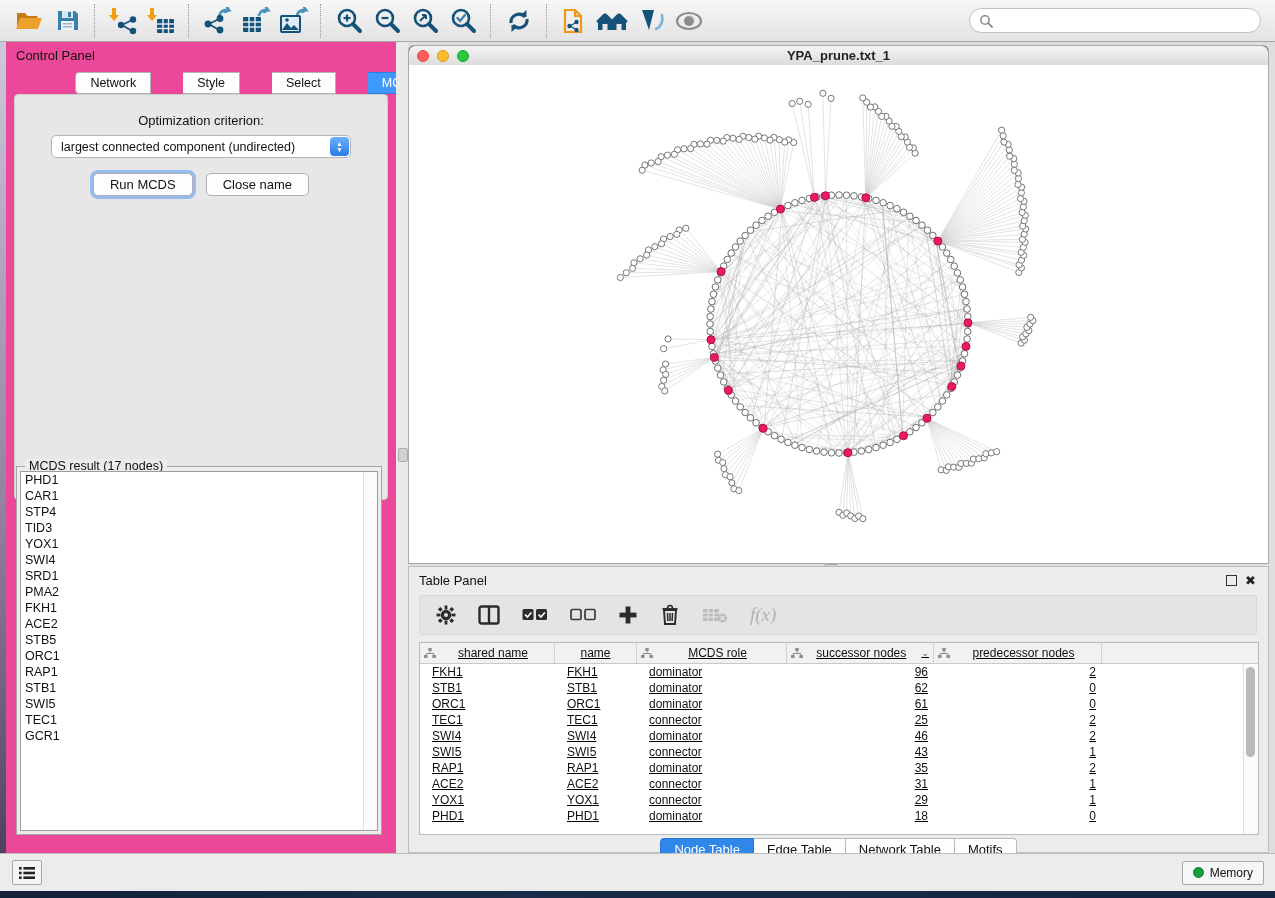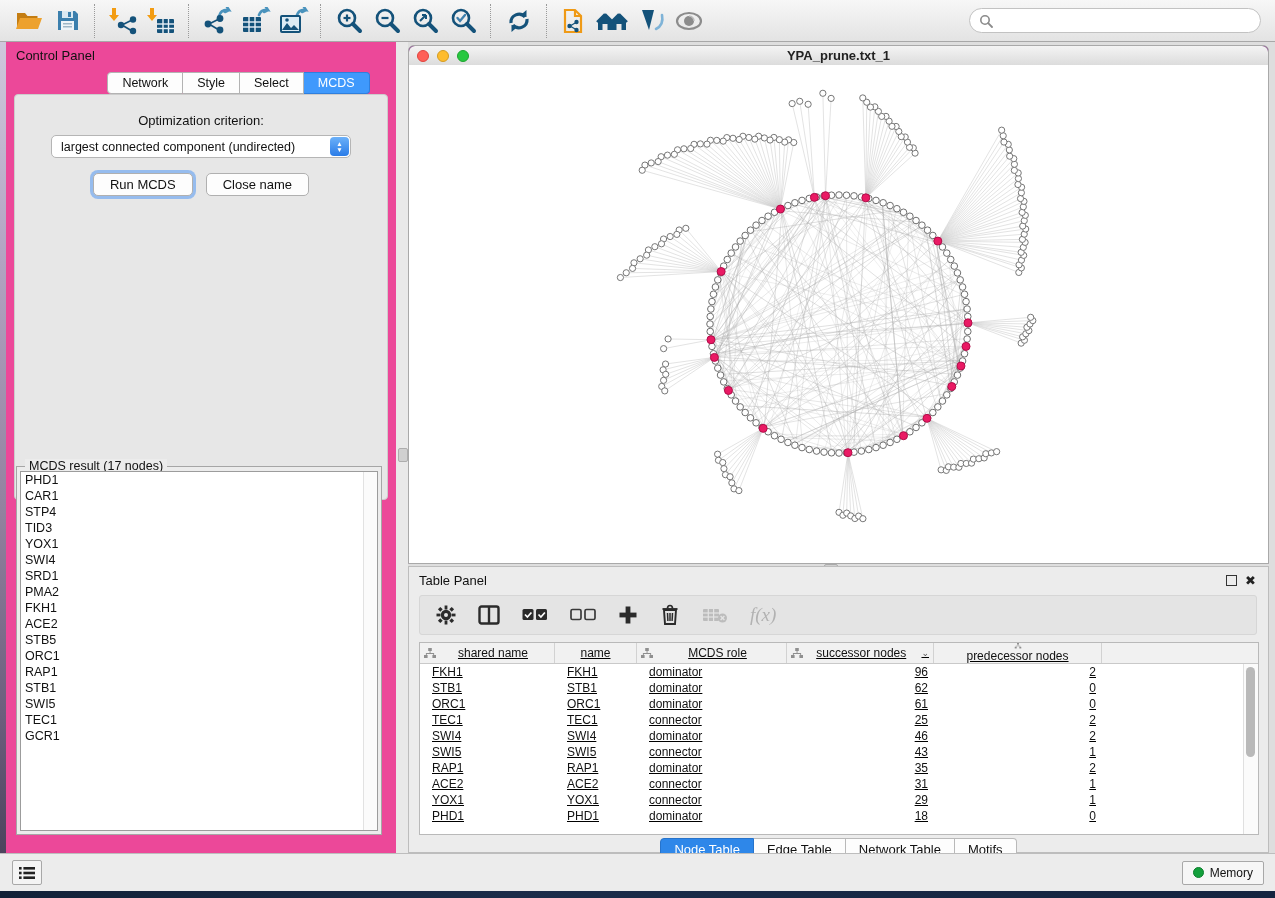--- a/index.html
+++ b/index.html
@@ -18,21 +18,21 @@
   #search-wrap input{border:none;outline:none;flex:1;font-size:12px;font-family:inherit;background:transparent;margin-left:6px;}
 
   
   #control-panel{left:6px;top:42px;width:466px;height:811px;background:#ec4899;border-right:1px solid #c6c6c6;box-sizing:border-box;}
   #cp-header{position:absolute;left:0;top:0;width:100%;height:26px;display:flex;align-items:center;}
   #cp-title{font-size:13px;color:#111;margin-left:10px;}
   .win-ctrls{margin-left:auto;display:flex;align-items:center;gap:8px;margin-right:12px;}
   .float-glyph{width:9px;height:9px;border:1.5px solid #333;display:inline-block;}
   .close-glyph{font-size:13px;font-weight:bold;color:#222;line-height:9px;}
   #cp-tabs{position:absolute;left:0;top:30px;width:100%;display:flex;justify-content:center;}
-  .cp-tab{font-size:12.5px;padding:3px 14px;background:#fdfdfd;border:1px solid #b3b3b3;border-left:none;color:#111;cursor:default;}
+  .cp-tab{font-size:12.5px;padding:3px 14px;background:#fdfdfd;border:1px solid #b3b3b3;border-left:none;color:#111;cursor:default;margin-left:32px;}
   .cp-tab:first-child{border-left:1px solid #b3b3b3;border-radius:4px 0 0 4px;}
   .cp-tab:last-child{border-radius:0 4px 4px 0;}
   .cp-tab.active{background:#3f99fc;border-color:#2f7fdd;color:#fff;}
   #cp-box{position:absolute;left:8px;top:52px;width:372px;height:404px;background:#e7e7e7;border:1px solid #cccccc;border-radius:4px;}
   #opt-label{position:absolute;left:0;top:18px;width:100%;text-align:center;font-size:13px;color:#111;}
   #opt-select{position:absolute;left:36px;top:40px;width:300px;height:23px;background:#fff;border:1px solid #b5b5b5;border-radius:5px;
     display:flex;align-items:center;font-size:12.5px;color:#111;padding-left:9px;box-sizing:border-box;}
   #opt-stepper{position:absolute;right:1px;top:1px;width:19px;height:19px;border-radius:4px;
     background:linear-gradient(#6cb1f9,#2a7ce8);display:flex;flex-direction:column;align-items:center;justify-content:center;}
   #opt-stepper span{color:#fff;font-size:6.5px;line-height:6px;}
@@ -1081,21 +1081,21 @@
               <g fill="#8f8f8f">
                 <rect x="4.2" y="0" width="3.6" height="3"></rect>
                 <rect x="0" y="7" width="3.6" height="3"></rect>
                 <rect x="8.4" y="7" width="3.6" height="3"></rect>
                 <path d="M5.6,3 h0.9 v2 h3.6 v2 h-0.9 v-1.1 h-6.4 v1.1 h-0.9 v-2 h3.7 z"></path>
               </g>
             </svg>
             <span class="lbl">successor nodes</span>
             <span class="sort-chevron">⌄</span>
           </div>
-          <div class="th" style="width: 168px; flex-direction: column;">
+          <div class="th" style="width: 168px;">
             <svg width="12" height="11" viewBox="0 0 12 11">
               <g fill="#8f8f8f">
                 <rect x="4.2" y="0" width="3.6" height="3"></rect>
                 <rect x="0" y="7" width="3.6" height="3"></rect>
                 <rect x="8.4" y="7" width="3.6" height="3"></rect>
                 <path d="M5.6,3 h0.9 v2 h3.6 v2 h-0.9 v-1.1 h-6.4 v1.1 h-0.9 v-2 h3.7 z"></path>
               </g>
             </svg>
             <span class="lbl">predecessor nodes</span>
           </div>

